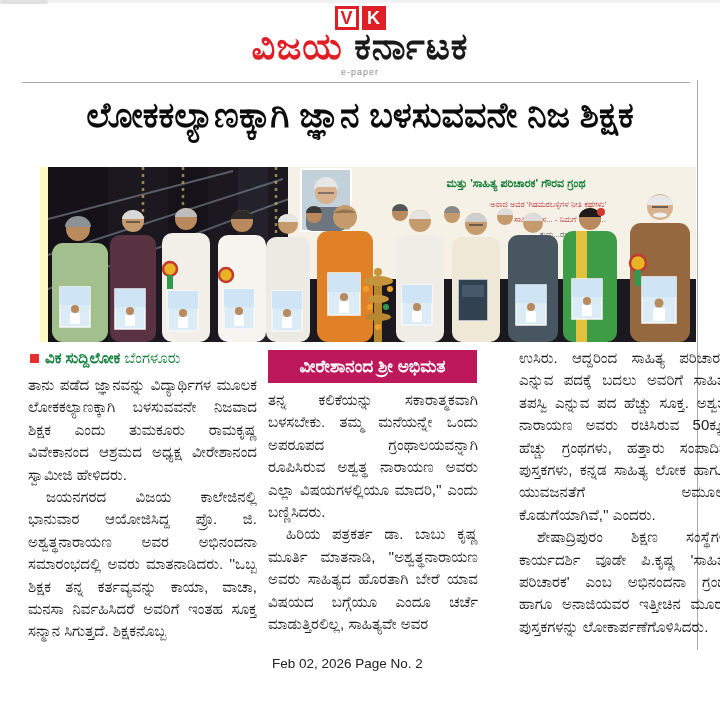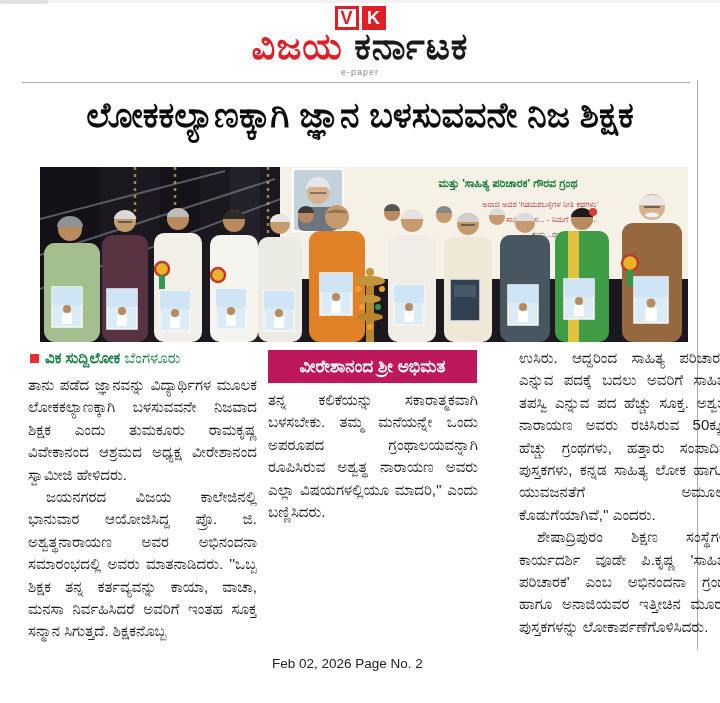--- a/index.html
+++ b/index.html
@@ -19,21 +19,21 @@
   .mast-red{color:#e01e25;}
   .mast-black{color:#1a1a1a;}
   .mast-sub{font-size:9px;color:#8a8a8a;margin-top:1px;letter-spacing:1px;}
 
   .rule-top{position:absolute;left:22px;top:82px;width:668px;height:1px;background:#aaaaaa;}
   .rule-right{position:absolute;left:697px;top:80px;width:1px;height:570px;background:#aaaaaa;}
 
   .headline{position:absolute;left:30px;top:90px;width:660px;text-align:center;
             font-size:35px;line-height:50px;font-weight:800;color:#0c0c0c;}
 
-  .photo-wrap{position:absolute;left:40px;top:167px;width:648px;height:175px;overflow:hidden;background:#fef9c3;}
+  .photo-wrap{position:absolute;left:40px;top:167px;width:648px;height:175px;overflow:hidden;background:#fef9c3;padding-left:8px;}
 
   
   .col{position:absolute;font-size:15px;line-height:22.4px;text-align:justify;color:#1c1c1c;}
   .col p{margin:0;}
   .col p.indent{text-indent:18px;}
   .col1{left:28px;top:374px;width:229px;}
   .col2{left:268px;top:389px;width:210px;}
   .col3{left:487px;top:347px;width:208px;margin-left:32px;}
 
   .byline{position:absolute;left:30px;top:349px;width:230px;font-size:15px;color:#15803d;
@@ -290,20 +290,21 @@
   </div>
 
   <div class="infobox">ವೀರೇಶಾನಂದ ಶ್ರೀ ಅಭಿಮತ</div>
 
   <div class="col col1">
     <p>ತಾನು ಪಡೆದ ಜ್ಞಾನವನ್ನು ವಿದ್ಯಾರ್ಥಿಗಳ ಮೂಲಕ ಲೋಕಕಲ್ಯಾಣಕ್ಕಾಗಿ ಬಳಸುವವನೇ ನಿಜವಾದ ಶಿಕ್ಷಕ ಎಂದು ತುಮಕೂರು ರಾಮಕೃಷ್ಣ ವಿವೇಕಾನಂದ ಆಶ್ರಮದ ಅಧ್ಯಕ್ಷ ವೀರೇಶಾನಂದ ಸ್ವಾಮೀಜಿ ಹೇಳಿದರು.</p>
     <p class="indent">ಜಯನಗರದ ವಿಜಯ ಕಾಲೇಜಿನಲ್ಲಿ ಭಾನುವಾರ ಆಯೋಜಿಸಿದ್ದ ಪ್ರೊ. ಜಿ. ಅಶ್ವತ್ಥನಾರಾಯಣ ಅವರ ಅಭಿನಂದನಾ ಸಮಾರಂಭದಲ್ಲಿ ಅವರು ಮಾತನಾಡಿದರು. ''ಒಬ್ಬ ಶಿಕ್ಷಕ ತನ್ನ ಕರ್ತವ್ಯವನ್ನು ಕಾಯಾ, ವಾಚಾ, ಮನಸಾ ನಿರ್ವಹಿಸಿದರೆ ಅವರಿಗೆ ಇಂತಹ ಸೂಕ್ತ ಸನ್ಮಾನ ಸಿಗುತ್ತದೆ. ಶಿಕ್ಷಕನೊಬ್ಬ</p>
   </div>
   <div class="col col2">
     <p>ತನ್ನ ಕಲಿಕೆಯನ್ನು ಸಕಾರಾತ್ಮಕವಾಗಿ ಬಳಸಬೇಕು. ತಮ್ಮ ಮನೆಯನ್ನೇ ಒಂದು ಅಪರೂಪದ ಗ್ರಂಥಾಲಯವನ್ನಾಗಿ ರೂಪಿಸಿರುವ ಅಶ್ವತ್ಥ ನಾರಾಯಣ ಅವರು ಎಲ್ಲಾ ವಿಷಯಗಳಲ್ಲಿಯೂ ಮಾದರಿ,'' ಎಂದು ಬಣ್ಣಿಸಿದರು.</p>
+    <p class="indent">ಹಿರಿಯ ಪತ್ರಕರ್ತ ಡಾ. ಬಾಬು ಕೃಷ್ಣ ಮೂರ್ತಿ ಮಾತನಾಡಿ, ''ಅಶ್ವತ್ಥನಾರಾಯಣ ಅವರು ಸಾಹಿತ್ಯದ ಹೊರತಾಗಿ ಬೇರೆ ಯಾವ ವಿಷಯದ ಬಗ್ಗೆಯೂ ಎಂದೂ ಚರ್ಚೆ ಮಾಡುತ್ತಿರಲಿಲ್ಲ, ಸಾಹಿತ್ಯವೇ ಅವರ</p>
   </div>
   <div class="col col3">
     <p>ಉಸಿರು. ಆದ್ದರಿಂದ ಸಾಹಿತ್ಯ ಪರಿಚಾರಕ ಎನ್ನುವ ಪದಕ್ಕೆ ಬದಲು ಅವರಿಗೆ ಸಾಹಿತ್ಯ ತಪಸ್ವಿ ಎನ್ನುವ ಪದ ಹೆಚ್ಚು ಸೂಕ್ತ. ಅಶ್ವತ್ಥ ನಾರಾಯಣ ಅವರು ರಚಿಸಿರುವ 50ಕ್ಕೂ ಹೆಚ್ಚು ಗ್ರಂಥಗಳು, ಹತ್ತಾರು ಸಂಪಾದಿತ ಪುಸ್ತಕಗಳು, ಕನ್ನಡ ಸಾಹಿತ್ಯ ಲೋಕ ಹಾಗೂ ಯುವಜನತೆಗೆ ಅಮೂಲ್ಯ ಕೊಡುಗೆಯಾಗಿವೆ,'' ಎಂದರು.</p>
     <p class="indent">ಶೇಷಾದ್ರಿಪುರಂ ಶಿಕ್ಷಣ ಸಂಸ್ಥೆಗಳ ಕಾರ್ಯದರ್ಶಿ ವೂಡೇ ಪಿ.ಕೃಷ್ಣ 'ಸಾಹಿತ್ಯ ಪರಿಚಾರಕ' ಎಂಬ ಅಭಿನಂದನಾ ಗ್ರಂಥ ಹಾಗೂ ಅನಾಜಿಯವರ ಇತ್ತೀಚಿನ ಮೂರು ಪುಸ್ತಕಗಳನ್ನು ಲೋಕಾರ್ಪಣೆಗೊಳಿಸಿದರು.</p>
   </div>
 
   <div class="footer">
     <div>Feb 02, 2026 Page No. 2</div>
   </div>
 

